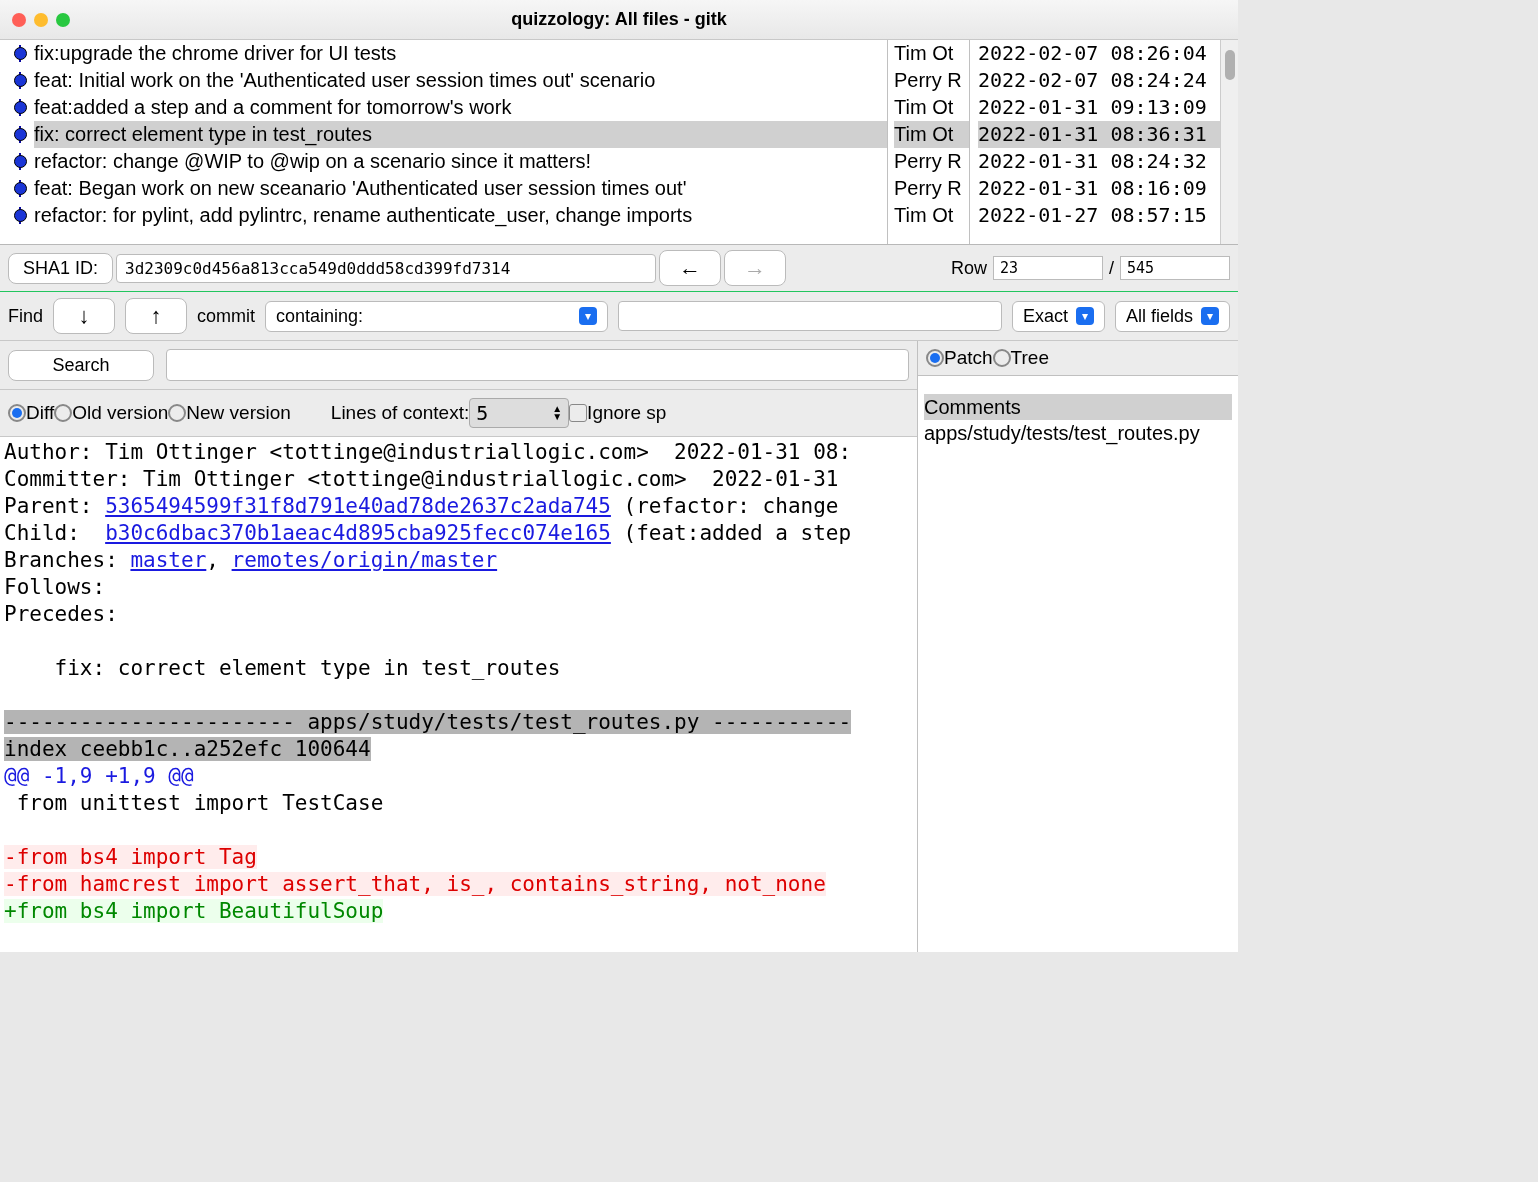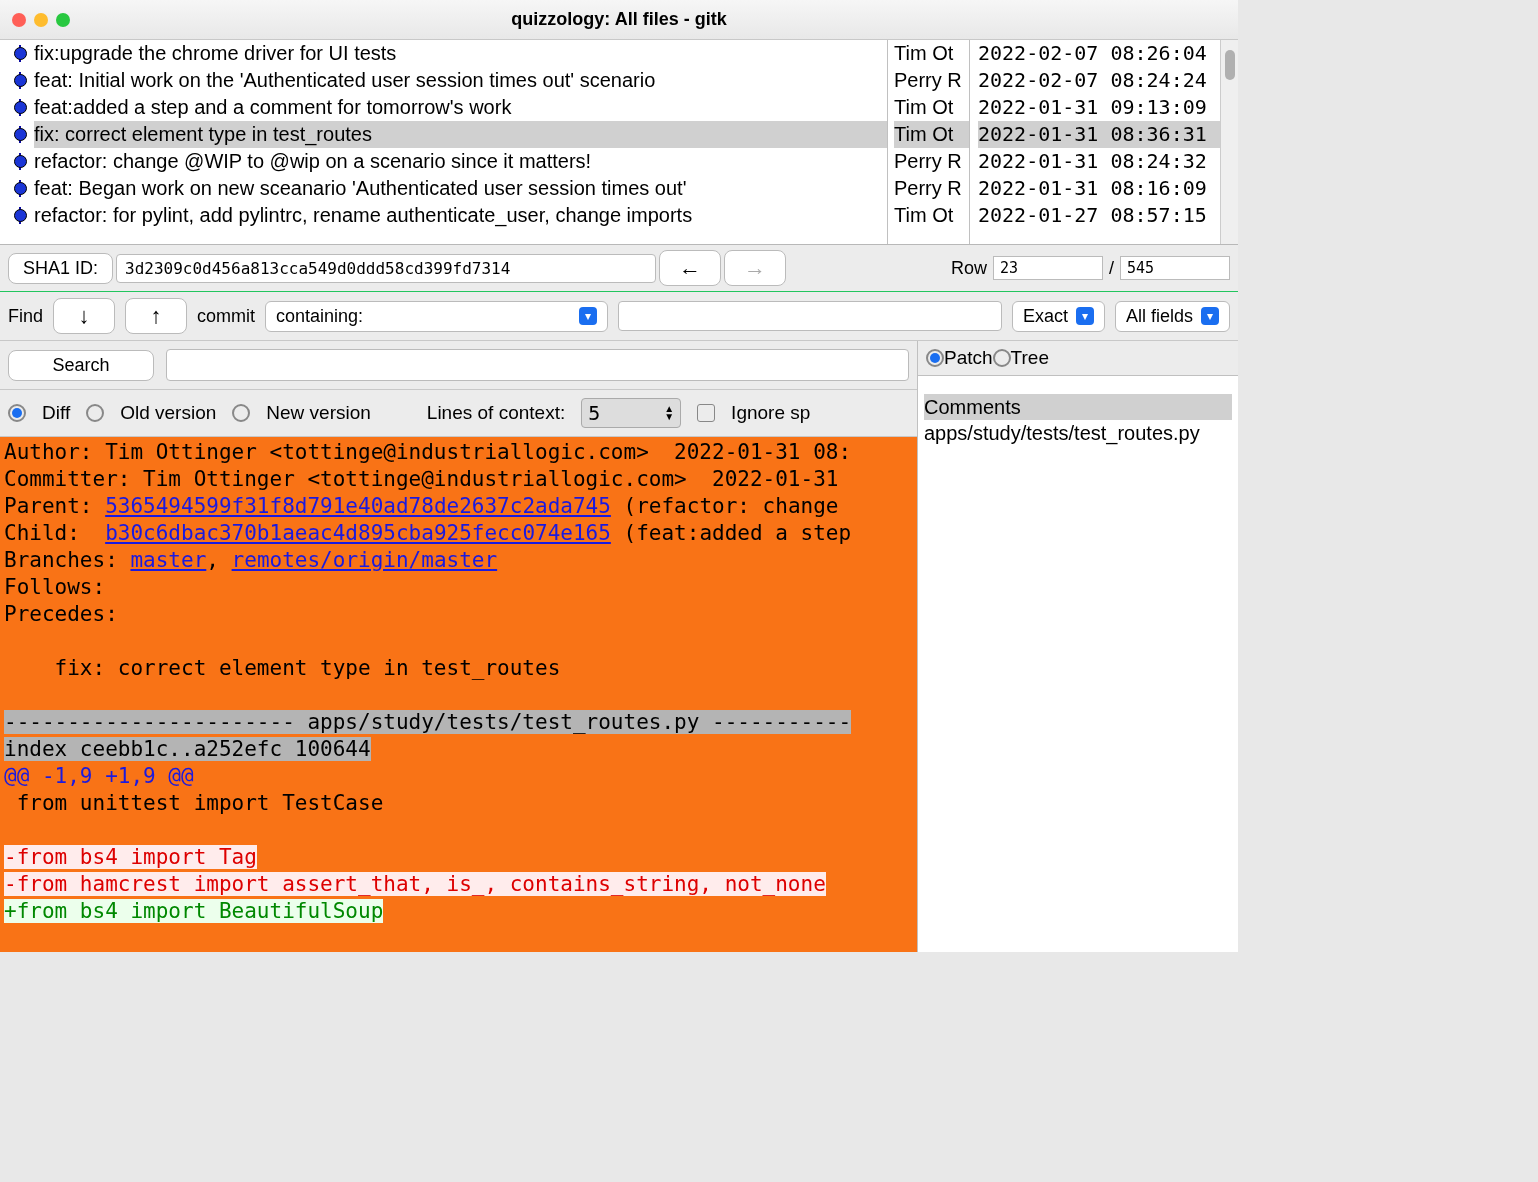--- a/index.html
+++ b/index.html
@@ -115,42 +115,42 @@
     display: flex; flex: 1; overflow: hidden;
   }
   .left-col { flex: 1; display: flex; flex-direction: column; border-right: 1px solid #c0c0c0; }
   .search-row {
     display: flex; align-items: center; gap: 12px;
     padding: 8px; background: #ececec; border-bottom: 1px solid #c8c8c8;
   }
   .search-input { flex: 1; background: #fff; border: 1px solid #bbb; border-radius: 4px; height: 32px; }
 
   .opts-row {
-    display: flex; align-items: center; gap: 16px;
+    display: flex; align-items: center; gap: 0;
     padding: 8px; background: #ececec; border-bottom: 1px solid #c8c8c8;
     font-size: 19px;
   }
   .radio { width: 18px; height: 18px; border: 2px solid #888; border-radius: 50%; display: inline-block; position: relative; }
   .radio.checked::after {
     content: ""; position: absolute; inset: 2px; border-radius: 50%; background: #1a6ef0;
   }
   .spin {
     display: inline-flex; align-items: center;
     background: #ddd; border: 1px solid #aaa; border-radius: 4px;
     padding: 2px 6px; gap: 6px;
   }
   .spin input {
     width: 70px; border: none; background: transparent;
     font-family: monospace; font-size: 20px; outline: none;
   }
   .spin .arrows { display: flex; flex-direction: column; font-size: 10px; line-height: 8px; }
   .ck { width: 18px; height: 18px; border: 1px solid #888; border-radius: 3px; display: inline-block; }
 
   .diff-view {
-    flex: 1; background: #f97316; overflow: hidden;
+    flex: 1; background: #ffffff; overflow: hidden;
     font-family: "Menlo","Consolas",monospace; font-size: 21px; line-height: 27px;
     white-space: pre; padding: 2px 4px;
   }
   .diff-view a { color: #1a1ae0; text-decoration: underline; }
   .hdr-gray { background: #b4b4b4; }
   .hunk { color: #1a1ae0; }
   .del { color: #d00; background: #ffecec; }
   .add { color: #080; background: #ecffec; }
 
   .right-col { width: 320px; display: flex; flex-direction: column; background: #ececec; }

